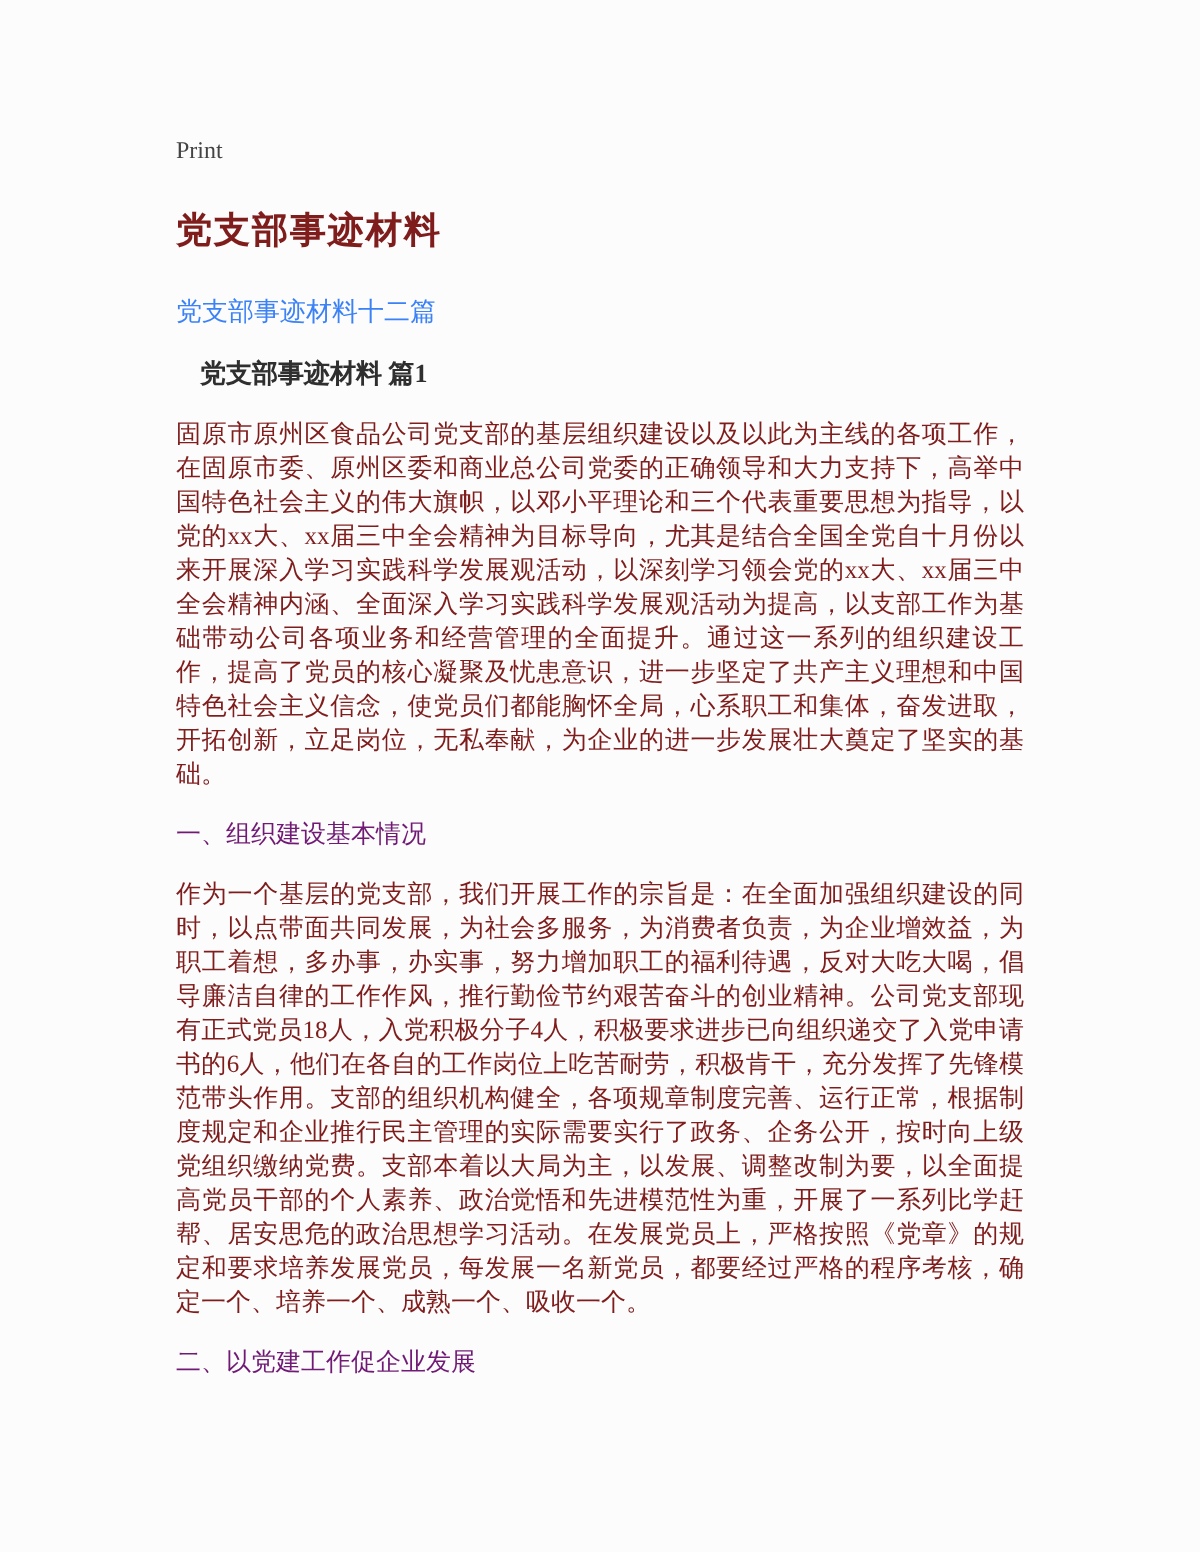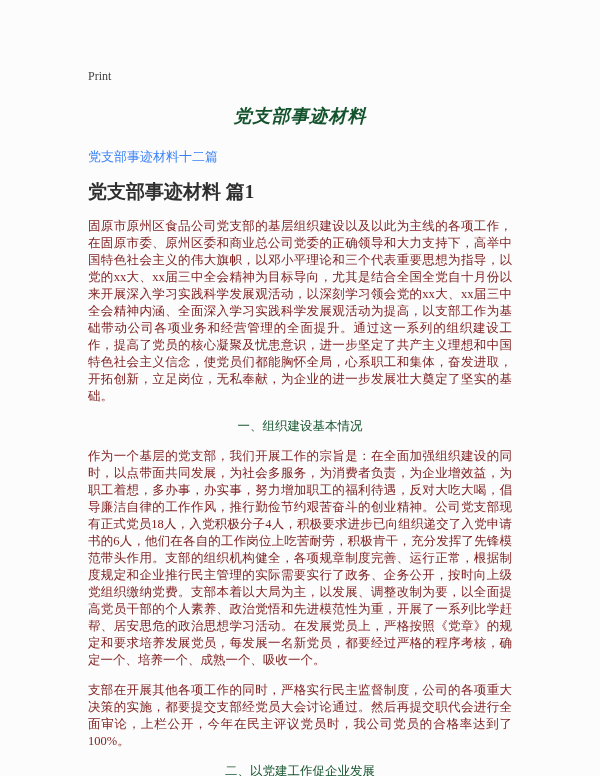--- a/index.html
+++ b/index.html
@@ -22,52 +22,49 @@
   .print-link {
     font-size: 12px;
     color: #444444;
     margin-bottom: 12px;
     display: inline-block;
     cursor: pointer;
   }
   .doc-title {
     font-size: 18px;
     font-weight: bold;
-    color: #14532d;
-    text-align: center;
+    color: #7f1d1d;
     margin: 8px 0 20px 0;
     letter-spacing: 1px;
-    font-style: italic;
   }
   .doc-subtitle {
     font-size: 13px;
     color: #3b82f6;
     margin: 0 0 13px 0;
   }
   .article-heading {
-    font-size: 19px;
+    font-size: 13px;
     font-weight: bold;
     color: #2f2f2f;
-    margin: 0 0 13px 0;
+    margin: 0 0 13px 12px;
   }
   .body-par {
     font-size: 12.5px;
     line-height: 17px;
     text-align: justify;
     text-justify: inter-ideograph;
     color: #7f1d1d;
     margin: 0 0 13px 0;
   }
   .section-heading {
     font-size: 12.5px;
     line-height: 17px;
-    color: #14532d;
+    color: #701a75;
     margin: 0 0 13px 0;
     font-weight: normal;
-    text-align: center;
   }
 </style>
 </head>
 <body>
 
 <div class="page">
 
   <span class="print-link">Print</span>
 
   <h1 class="doc-title">党支部事迹材料</h1>
@@ -75,19 +72,18 @@
   <div class="doc-subtitle">党支部事迹材料十二篇</div>
 
   <h2 class="article-heading">党支部事迹材料 篇1</h2>
 
   <p class="body-par">固原市原州区食品公司党支部的基层组织建设以及以此为主线的各项工作，在固原市委、原州区委和商业总公司党委的正确领导和大力支持下，高举中国特色社会主义的伟大旗帜，以邓小平理论和三个代表重要思想为指导，以党的xx大、xx届三中全会精神为目标导向，尤其是结合全国全党自十月份以来开展深入学习实践科学发展观活动，以深刻学习领会党的xx大、xx届三中全会精神内涵、全面深入学习实践科学发展观活动为提高，以支部工作为基础带动公司各项业务和经营管理的全面提升。通过这一系列的组织建设工作，提高了党员的核心凝聚及忧患意识，进一步坚定了共产主义理想和中国特色社会主义信念，使党员们都能胸怀全局，心系职工和集体，奋发进取，开拓创新，立足岗位，无私奉献，为企业的进一步发展壮大奠定了坚实的基础。</p>
 
   <p class="section-heading">一、组织建设基本情况</p>
 
   <p class="body-par">作为一个基层的党支部，我们开展工作的宗旨是：在全面加强组织建设的同时，以点带面共同发展，为社会多服务，为消费者负责，为企业增效益，为职工着想，多办事，办实事，努力增加职工的福利待遇，反对大吃大喝，倡导廉洁自律的工作作风，推行勤俭节约艰苦奋斗的创业精神。公司党支部现有正式党员18人，入党积极分子4人，积极要求进步已向组织递交了入党申请书的6人，他们在各自的工作岗位上吃苦耐劳，积极肯干，充分发挥了先锋模范带头作用。支部的组织机构健全，各项规章制度完善、运行正常，根据制度规定和企业推行民主管理的实际需要实行了政务、企务公开，按时向上级党组织缴纳党费。支部本着以大局为主，以发展、调整改制为要，以全面提高党员干部的个人素养、政治觉悟和先进模范性为重，开展了一系列比学赶帮、居安思危的政治思想学习活动。在发展党员上，严格按照《党章》的规定和要求培养发展党员，每发展一名新党员，都要经过严格的程序考核，确定一个、培养一个、成熟一个、吸收一个。</p>
 
-  <p class="body-par">支部在开展其他各项工作的同时，严格实行民主监督制度，公司的各项重大决策的实施，都要提交支部经党员大会讨论通过。然后再提交职代会进行全面审论，上栏公开，今年在民主评议党员时，我公司党员的合格率达到了100%。</p>
 
   <p class="section-heading">二、以党建工作促企业发展</p>
 
   
 
 </div>
 
 </body></html>

